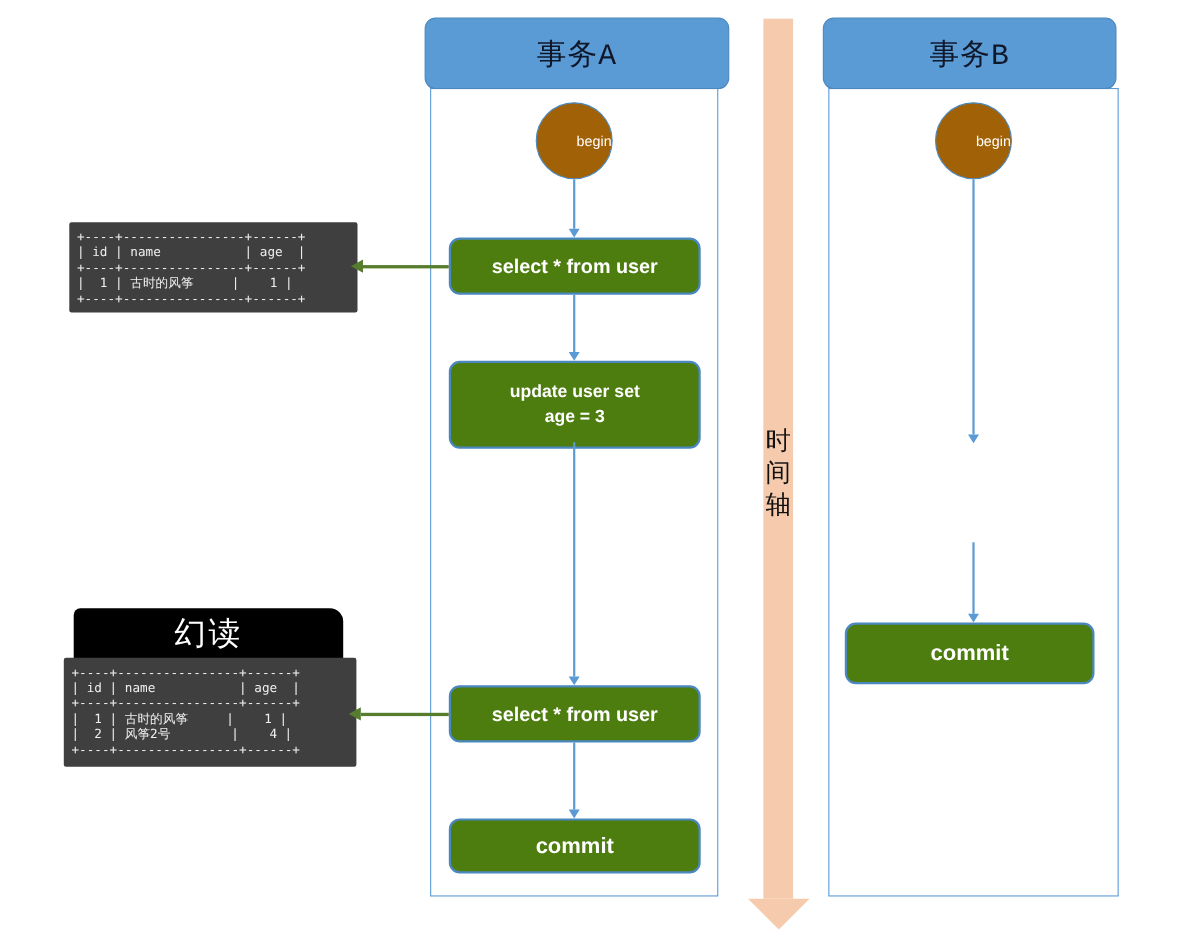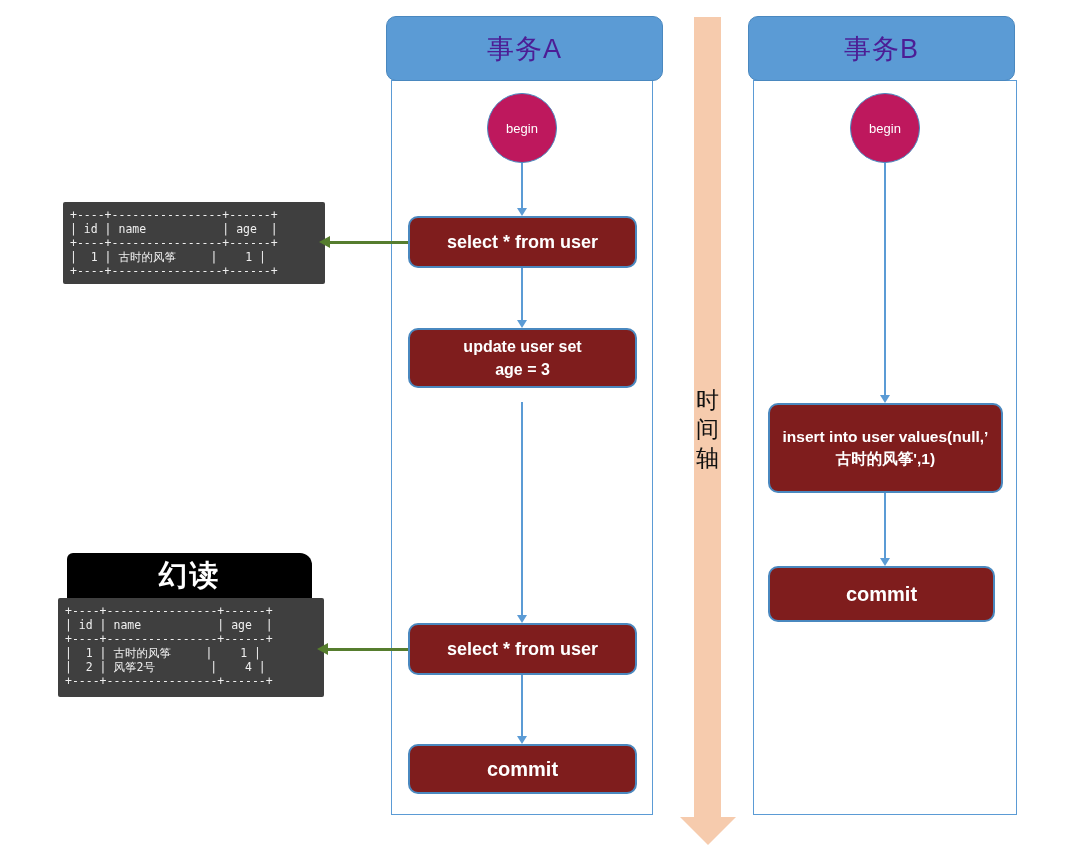--- a/index.html
+++ b/index.html
@@ -3,35 +3,35 @@
 <meta charset="utf-8">
 <style>
   html,body{margin:0;padding:0;background:#ffffff;}
   #canvas{
     position:relative;width:1080px;height:852px;background:#ffffff;overflow:hidden;
     font-family:"Liberation Sans",sans-serif;
   }
   
   .lane-header{
     position:absolute;height:65px;background:#5b9bd5;border:1px solid #4a88bf;
-    border-radius:10px;box-sizing:border-box;color:#4c1d95;
+    border-radius:10px;box-sizing:border-box;color:#0f172a;
     display:flex;align-items:center;justify-content:center;
-    font-size:27px;letter-spacing:1px;
+    font-size:27px;letter-spacing:1px;font-family:Liberation Mono, monospace;
   }
   .lane-body{
     position:absolute;border:1.6px solid #5b9bd5;box-sizing:border-box;background:transparent;
   }
   
   .begin-circle{
     position:absolute;width:70px;height:70px;border-radius:50%;
-    background:#be185d;border:1px solid #4a88bf;box-sizing:border-box;
-    display:flex;align-items:center;justify-content:center;color:#ffffff;font-size:13px;
+    background:#a16207;border:1px solid #4a88bf;box-sizing:border-box;
+    display:flex;align-items:center;justify-content:flex-end;color:#ffffff;font-size:13px;
   }
   .step-box{
-    position:absolute;background:#7f1d1d;border:2px solid #4a88bf;border-radius:10px;
+    position:absolute;background:#4d7c0f;border:2px solid #4a88bf;border-radius:10px;
     box-sizing:border-box;color:#ffffff;font-weight:bold;text-align:center;
     display:flex;flex-direction:column;align-items:center;justify-content:center;
     line-height:1.45;
   }
   .step-box .ln{display:block;white-space:nowrap;}
   
   .varrow{position:absolute;width:2px;background:#5b9bd5;}
   .varrow::after{
     content:"";position:absolute;left:-4px;bottom:-8px;width:0;height:0;
     border-left:5px solid transparent;border-right:5px solid transparent;
@@ -60,21 +60,21 @@
   .terminal{
     position:absolute;background:#3f3f3f;color:#efefef;z-index:5;
     font-family:"DejaVu Sans Mono","Liberation Mono",monospace;
     font-size:11.5px;line-height:14px;padding:6px 7px;box-sizing:border-box;
     border-radius:2px;
   }
   .terminal .tline{white-space:pre;}
   .phantom-label{
     position:absolute;background:#000000;color:#ffffff;z-index:5;
     border-radius:6px 12px 0 0;display:flex;align-items:center;justify-content:center;
-    font-family:"Liberation Serif","DejaVu Serif",serif;font-weight:bold;font-size:29px;
+    font-family:"Liberation Serif","DejaVu Serif",serif;font-weight:normal;font-size:29px;
     letter-spacing:2px;
   }
 </style>
 </head>
 <body>
 
 <div id="canvas">
 
   <div class="lane-body" style="left:391px;top:80px;width:262px;height:735px;"></div>
   <div class="lane-header" style="left:386px;top:16px;width:277px;">
@@ -86,21 +86,21 @@
   </div>
 
   <div class="varrow" style="left:521px;top:163px;height:45px;"></div>
 
   <div class="step-box" style="left:408px;top:216px;width:229px;height:52px;font-size:18px;">
     <span class="ln">select * from user</span>
   </div>
 
   <div class="varrow" style="left:521px;top:268px;height:52px;"></div>
 
-  <div class="step-box" style="left:408px;top:328px;width:229px;height:60px;font-size:16px;">
+  <div class="step-box" style="left:408px;top:328px;width:229px;height:80px;font-size:16px;">
     <span class="ln">update user set</span>
     <span class="ln">age = 3</span>
   </div>
 
   <div class="varrow" style="left:521px;top:402px;height:213px;"></div>
 
   <div class="step-box" style="left:408px;top:623px;width:229px;height:52px;font-size:18px;">
     <span class="ln">select * from user</span>
   </div>
 
@@ -122,24 +122,20 @@
   <div class="lane-header" style="left:748px;top:16px;width:267px;">
     <span>事务B</span>
   </div>
 
   <div class="begin-circle" style="left:850px;top:93px;">
     <span>begin</span>
   </div>
 
   <div class="varrow" style="left:884px;top:163px;height:232px;"></div>
 
-  <div class="step-box" style="left:768px;top:403px;width:235px;height:90px;font-size:15.5px;">
-    <span class="ln">insert into user values(null,’</span>
-    <span class="ln">古时的风筝',1)</span>
-  </div>
 
   <div class="varrow" style="left:884px;top:493px;height:65px;"></div>
 
   <div class="step-box" style="left:768px;top:566px;width:227px;height:56px;font-size:20px;">
     <span class="ln">commit</span>
   </div>
 
   <div class="terminal" style="left:63px;top:202px;width:262px;height:82px;">
     <div class="tline">+----+----------------+------+</div>
     <div class="tline">| id | name           | age  |</div>

